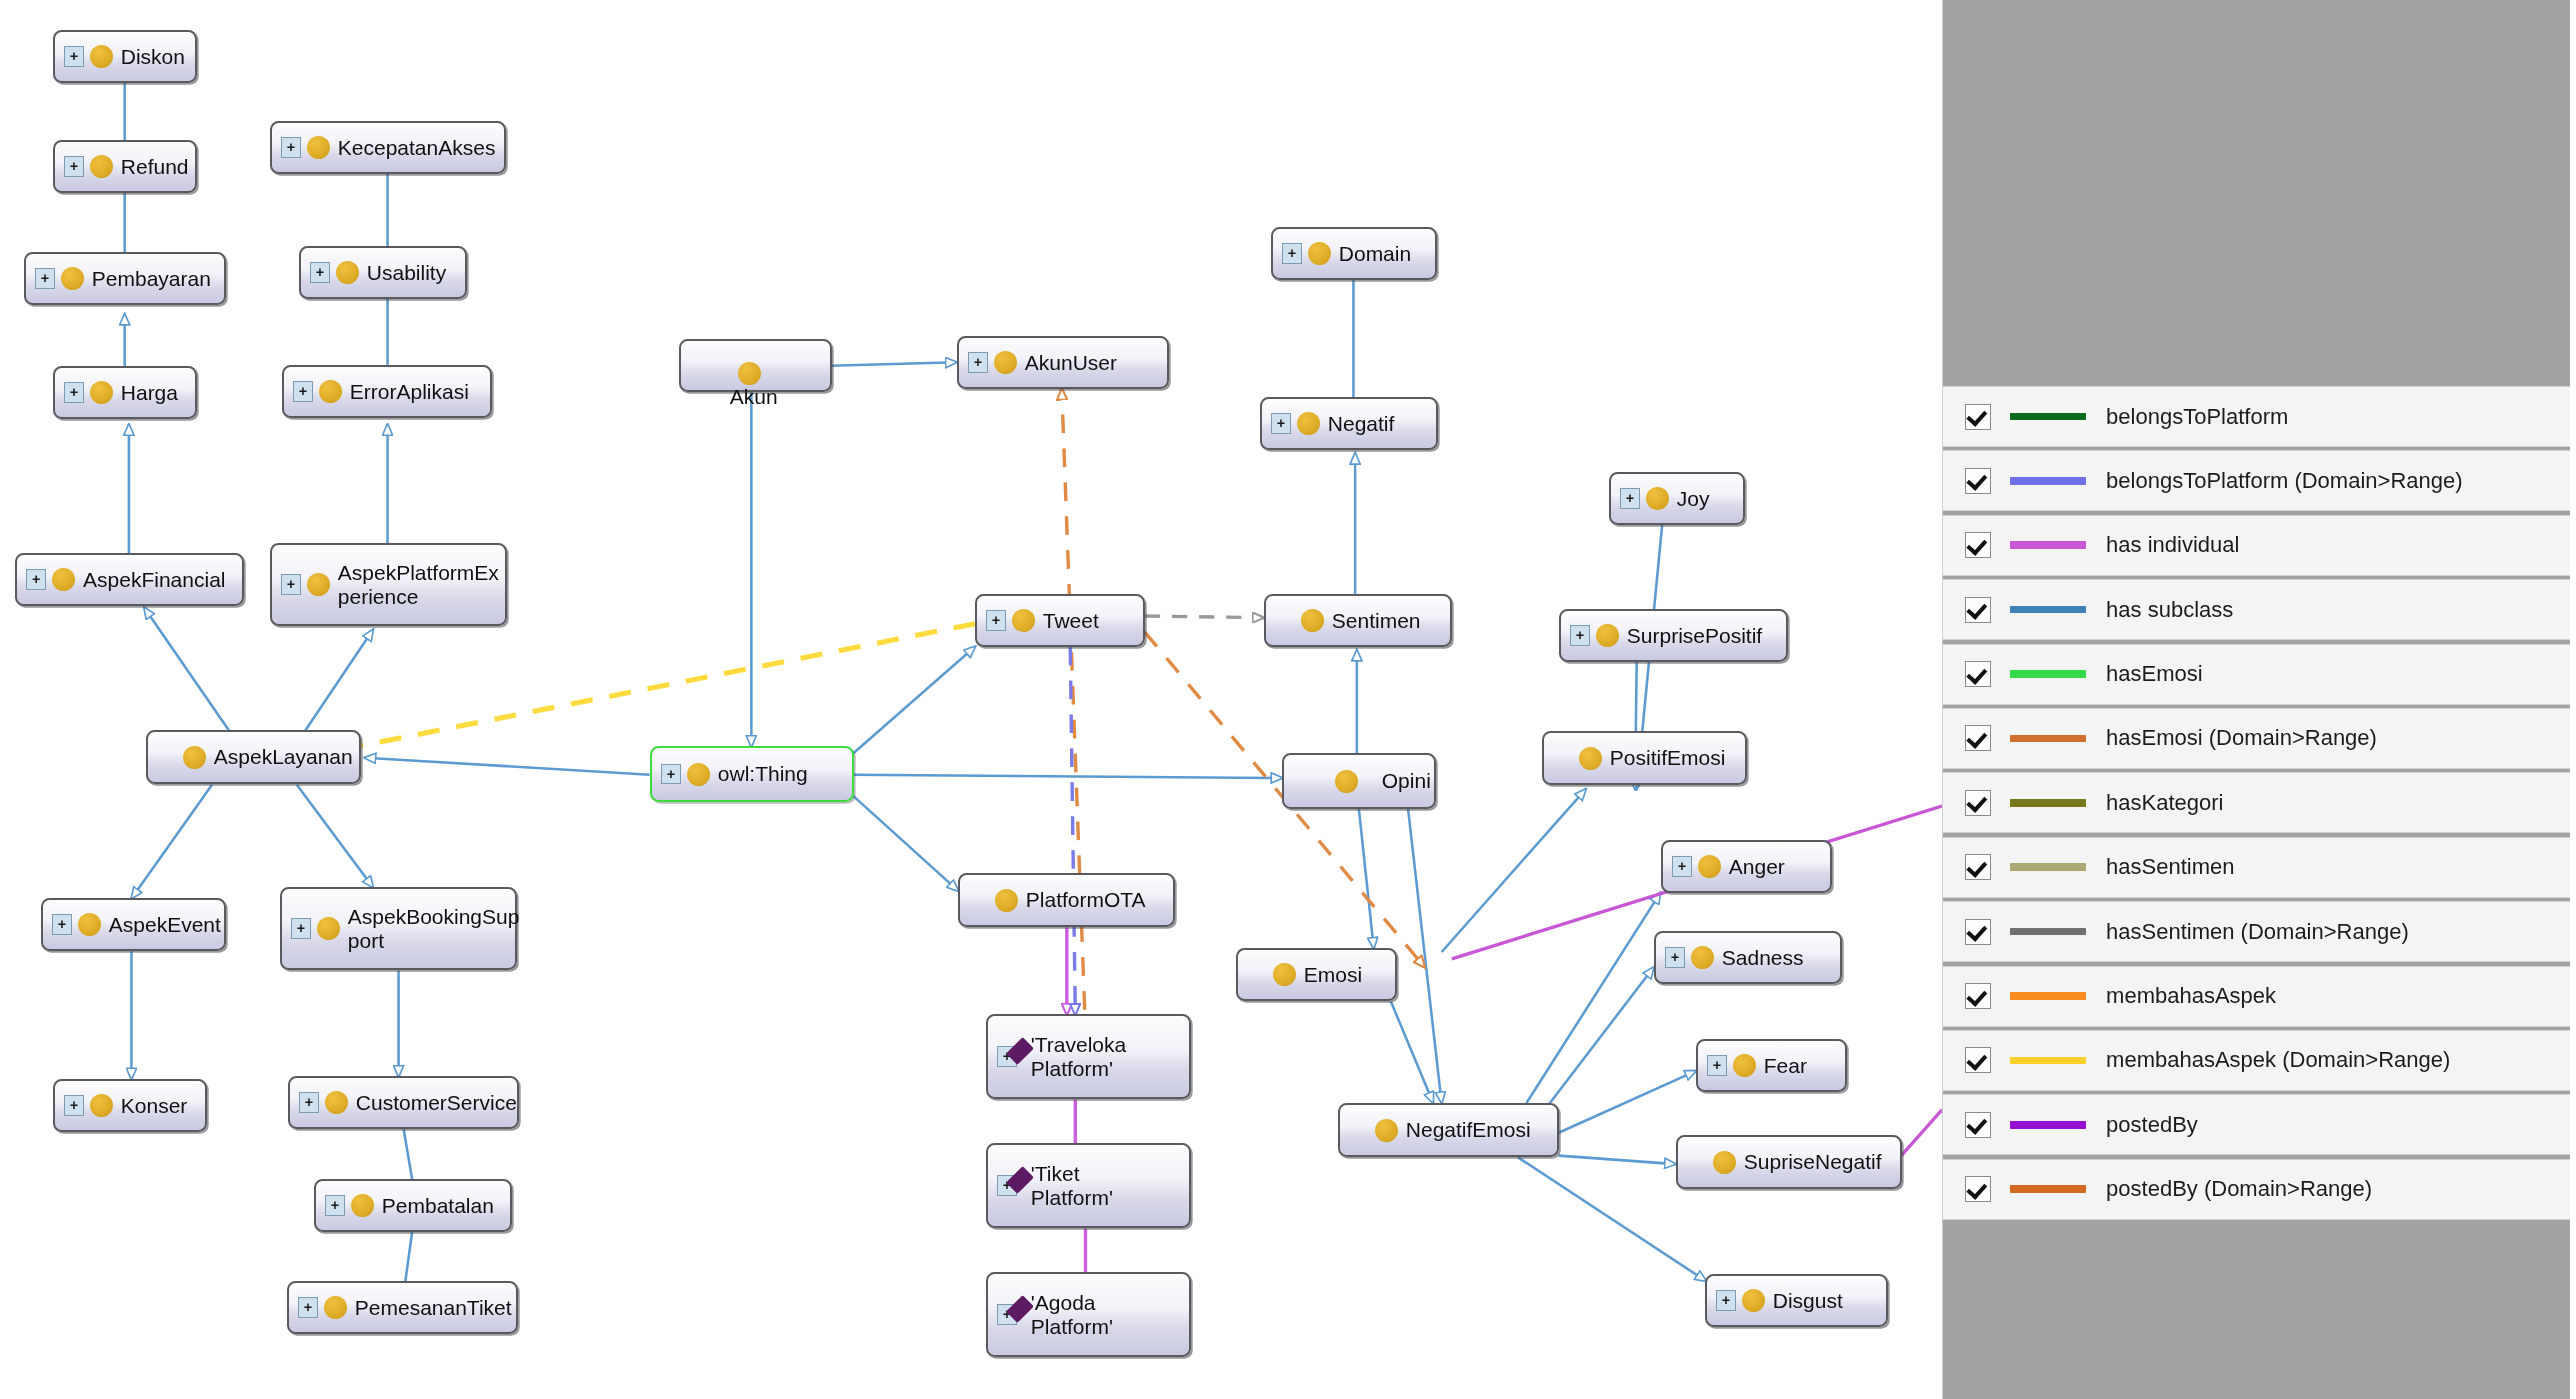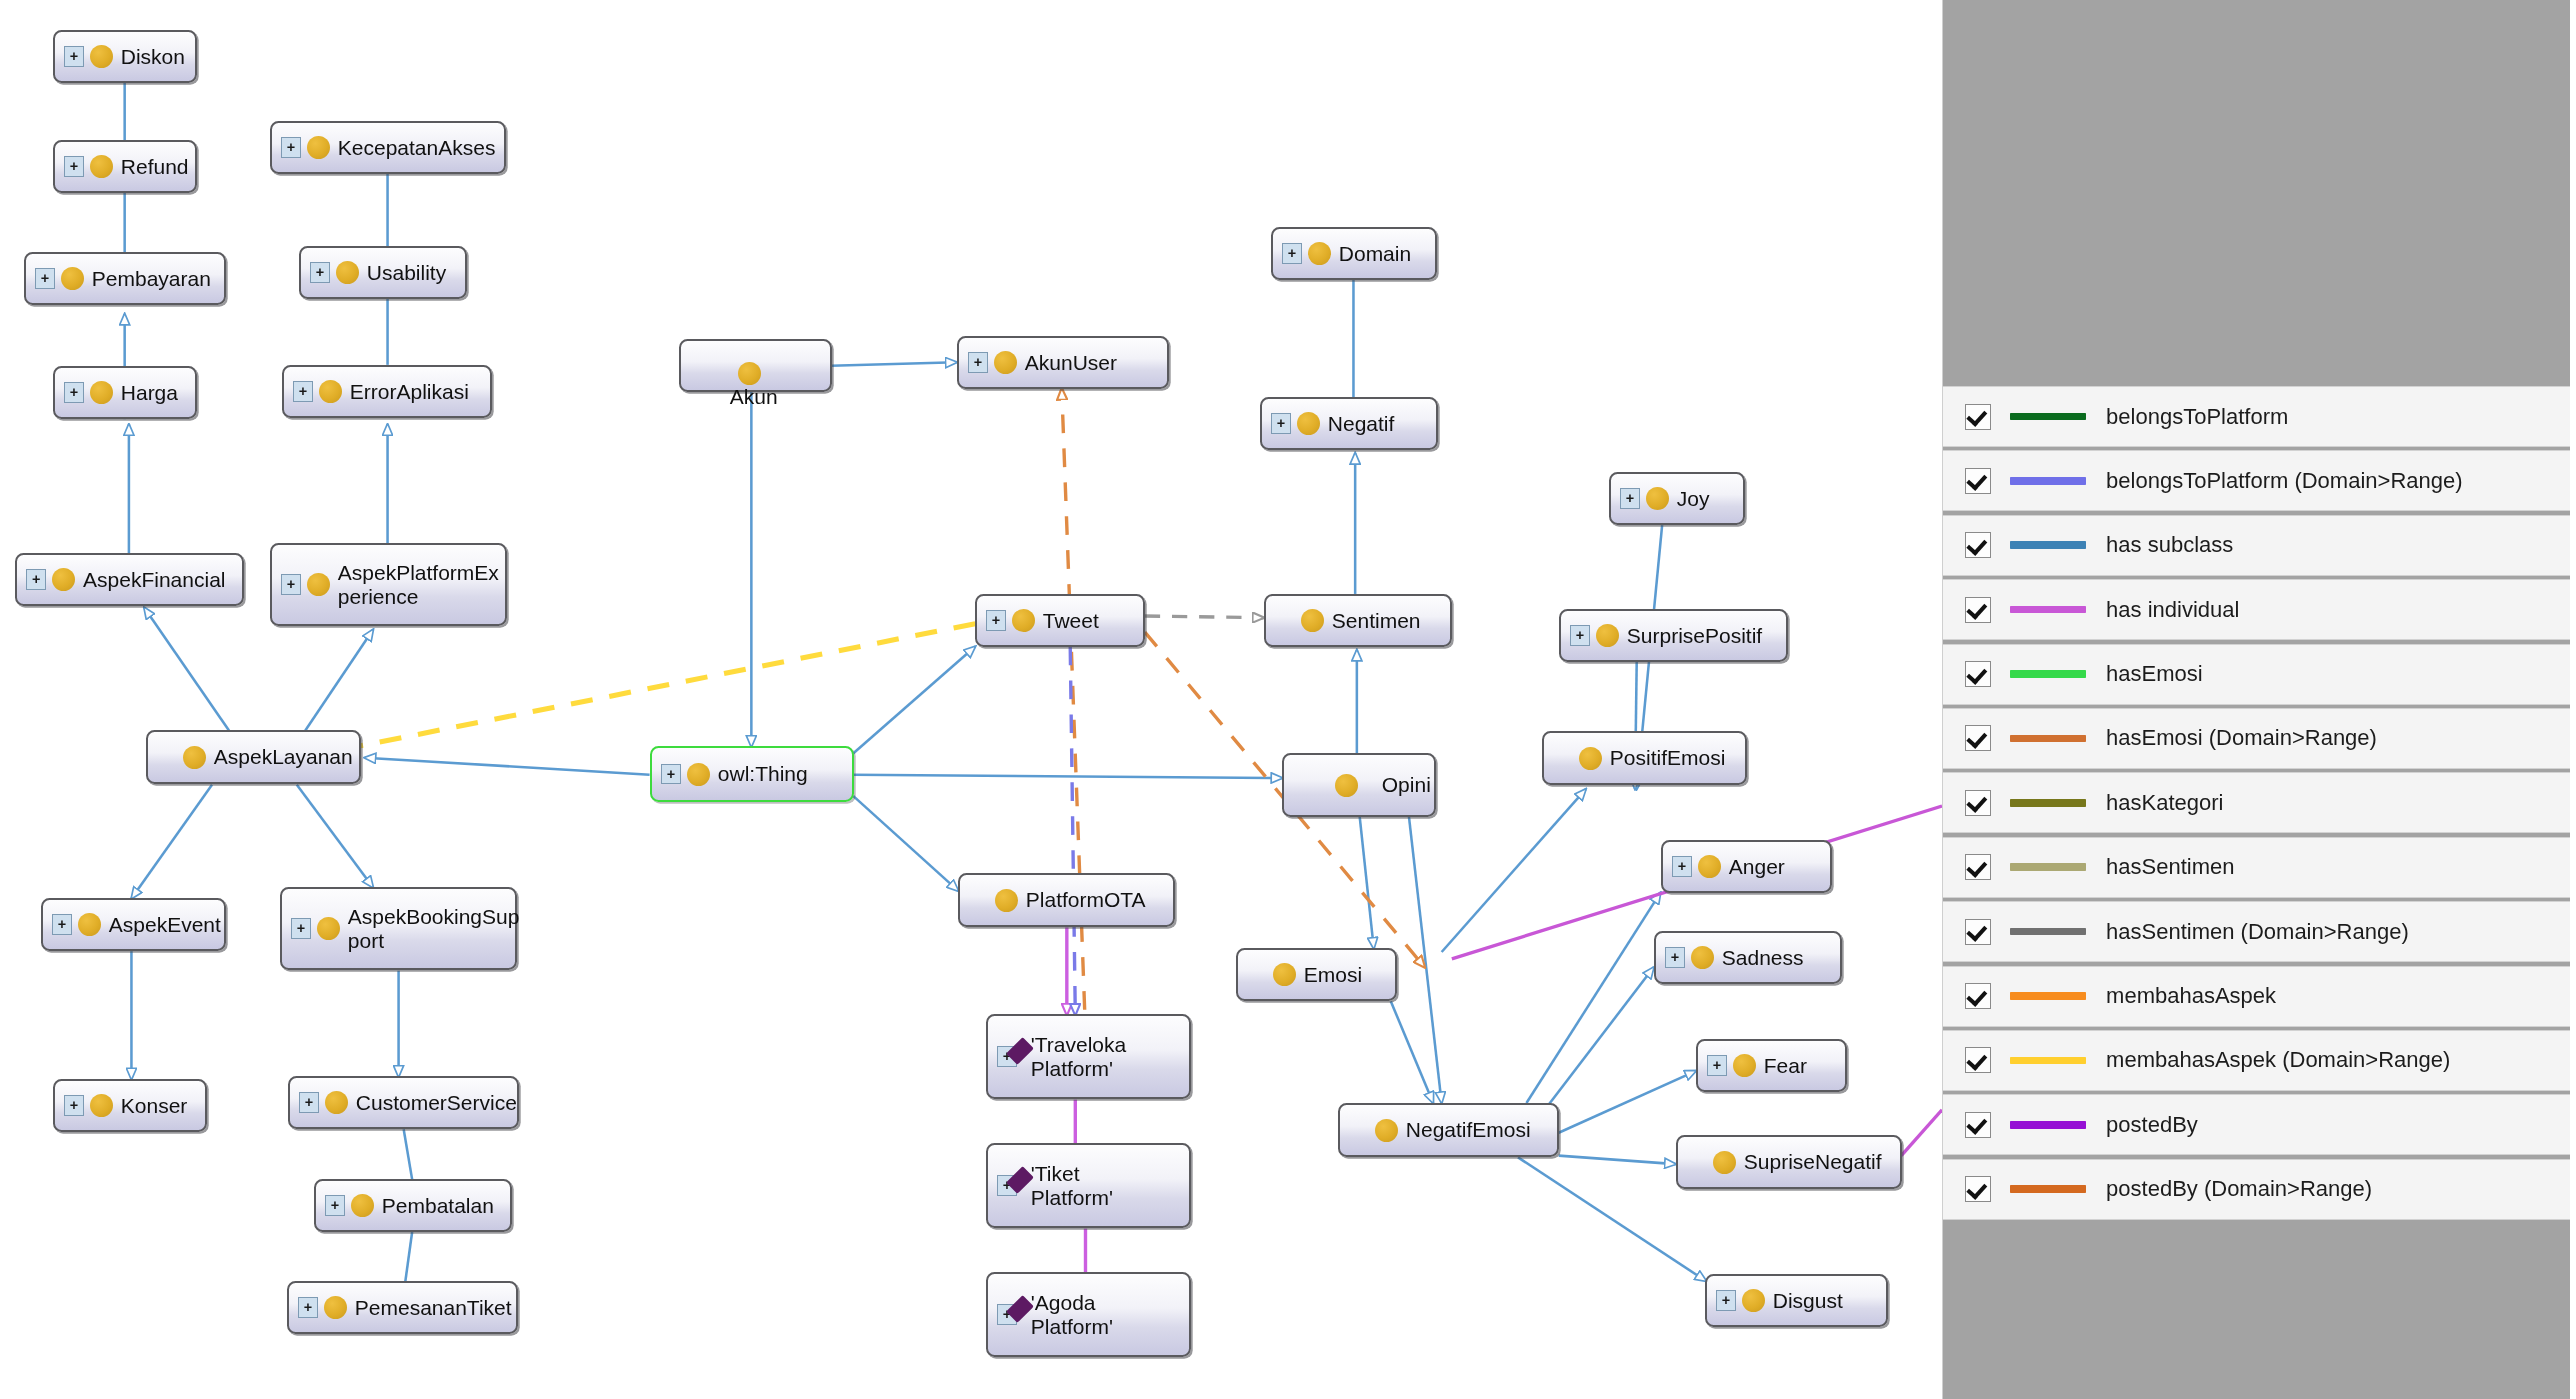--- a/index.html
+++ b/index.html
@@ -312,21 +312,21 @@
       <div class="node" style="left: 1260px; top: 397px; width: 178px; height: 53px;">
         <span class="plus">+</span>
         <span class="marker cls"></span>
         <span class="lbl">Negatif</span>
       </div>
       <div class="node" style="left: 1264px; top: 594px; width: 188px; height: 53px;">
         <span class="plus hidden">+</span>
         <span class="marker cls"></span>
         <span class="lbl">Sentimen</span>
       </div>
-      <div class="node" style="left: 1282px; top: 753px; width: 154px; height: 64px; gap: 16px;">
+      <div class="node" style="left: 1282px; top: 753px; width: 154px; height: 56px; gap: 16px;">
         <span class="plus hidden">+</span>
         <span class="marker cls"></span>
         <span class="lbl">Opini</span>
       </div>
       <div class="node" style="left: 1215px; top: 948px; width: 161px; height: 53px; margin-left: 21px;">
         <span class="plus hidden">+</span>
         <span class="marker cls"></span>
         <span class="lbl">Emosi</span>
       </div>
       <div class="node" style="left: 1338px; top: 1103px; width: 221px; height: 54px;">
@@ -382,30 +382,30 @@
         <span class="lg-swatch" style="background: rgb(10, 107, 30);"></span>
         <span class="lg-label">belongsToPlatform</span>
       </div>
       <div class="lg-row">
         <span class="lg-chk"></span>
         <span class="lg-swatch" style="background: rgb(111, 111, 232);"></span>
         <span class="lg-label">belongsToPlatform (Domain&gt;Range)</span>
       </div>
       <div class="lg-row">
         <span class="lg-chk"></span>
+        <span class="lg-swatch" style="background: rgb(200, 87, 214);"></span>
+        <span class="lg-label">has individual</span>
+      </div>
+      <div class="lg-row">
+        <span class="lg-chk"></span>
         <span class="lg-swatch" style="background: rgb(61, 130, 181);"></span>
         <span class="lg-label">has subclass</span>
       </div>
       <div class="lg-row">
         <span class="lg-chk"></span>
-        <span class="lg-swatch" style="background: rgb(200, 87, 214);"></span>
-        <span class="lg-label">has individual</span>
-      </div>
-      <div class="lg-row">
-        <span class="lg-chk"></span>
         <span class="lg-swatch" style="background: rgb(53, 217, 74);"></span>
         <span class="lg-label">hasEmosi</span>
       </div>
       <div class="lg-row">
         <span class="lg-chk"></span>
         <span class="lg-swatch" style="background: rgb(208, 112, 48);"></span>
         <span class="lg-label">hasEmosi (Domain&gt;Range)</span>
       </div>
       <div class="lg-row">
         <span class="lg-chk"></span>

